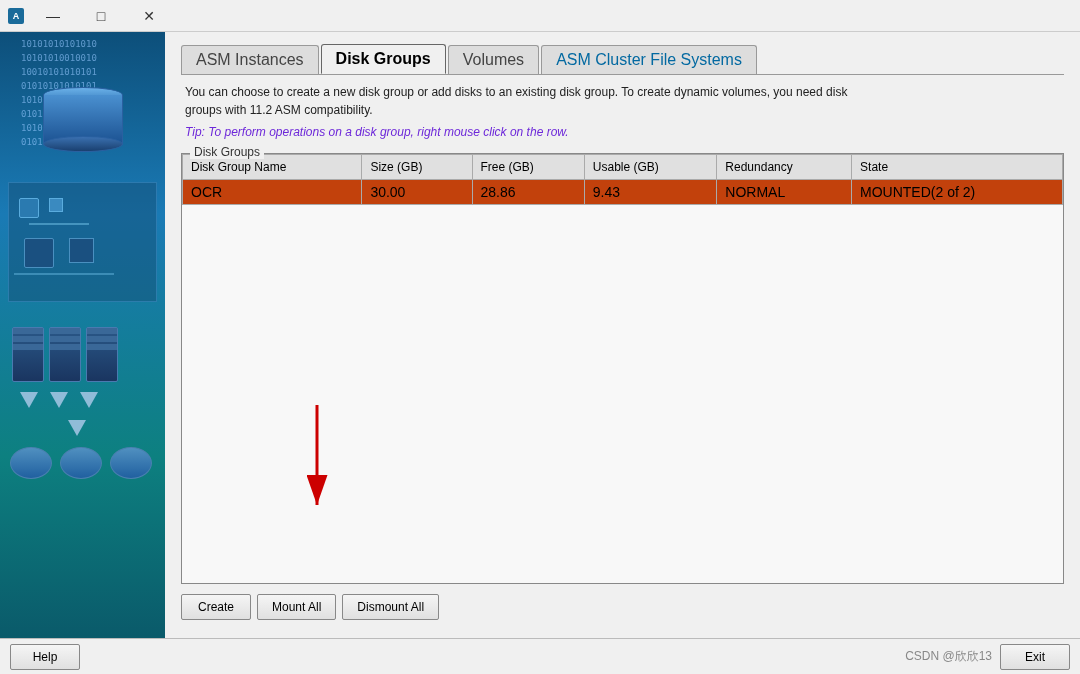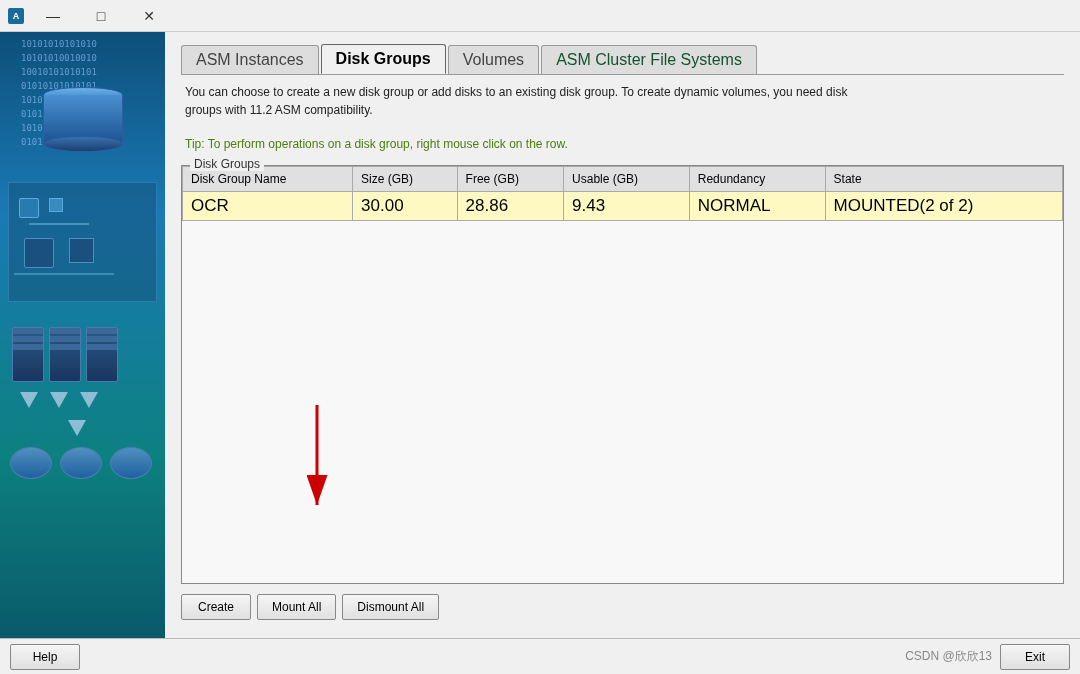--- a/index.html
+++ b/index.html
@@ -113,37 +113,38 @@
     }
     .tab.active {
       background: #f0f0f0;
       color: #000;
       font-weight: bold;
       border-color: #666;
       border-bottom: 1px solid #f0f0f0;
       z-index: 1;
     }
     .tab.disabled {
-      color: #14532d;
+      color: #0369a1;
       cursor: default;
     }
 
     
     .description {
       background: #f0f0f0;
       border-top: 1px solid #999;
       padding: 8px 4px 4px 4px;
       font-size: 12px;
       color: #222;
       line-height: 1.5;
     }
     .tip-text {
       font-size: 12px;
-      color: #4d7c0f;
-      margin-top: 16px;
+      color: #6d28d9;
+      margin-top: 4px;
+      font-style: italic;
     }
 
     
     .group-box {
       border: 1px solid #888;
       margin-top: 8px;
       flex: 1;
       display: flex;
       flex-direction: column;
       background: #f8f8f8;
@@ -169,22 +170,22 @@
       background: #e0e0e0;
       border: 1px solid #aaa;
       padding: 5px 8px;
       text-align: left;
       font-weight: normal;
       font-size: 12px;
     }
     .disk-table td {
       border: 1px solid #aaa;
       padding: 4px 8px;
-      background: #fef9c3;
-      font-size: 17px;
+      background: #c2410c;
+      font-size: 14px;
     }
 
     
     .buttons-area {
       display: flex;
       align-items: center;
       gap: 6px;
       padding: 10px 0 6px 0;
     }
     .btn {

